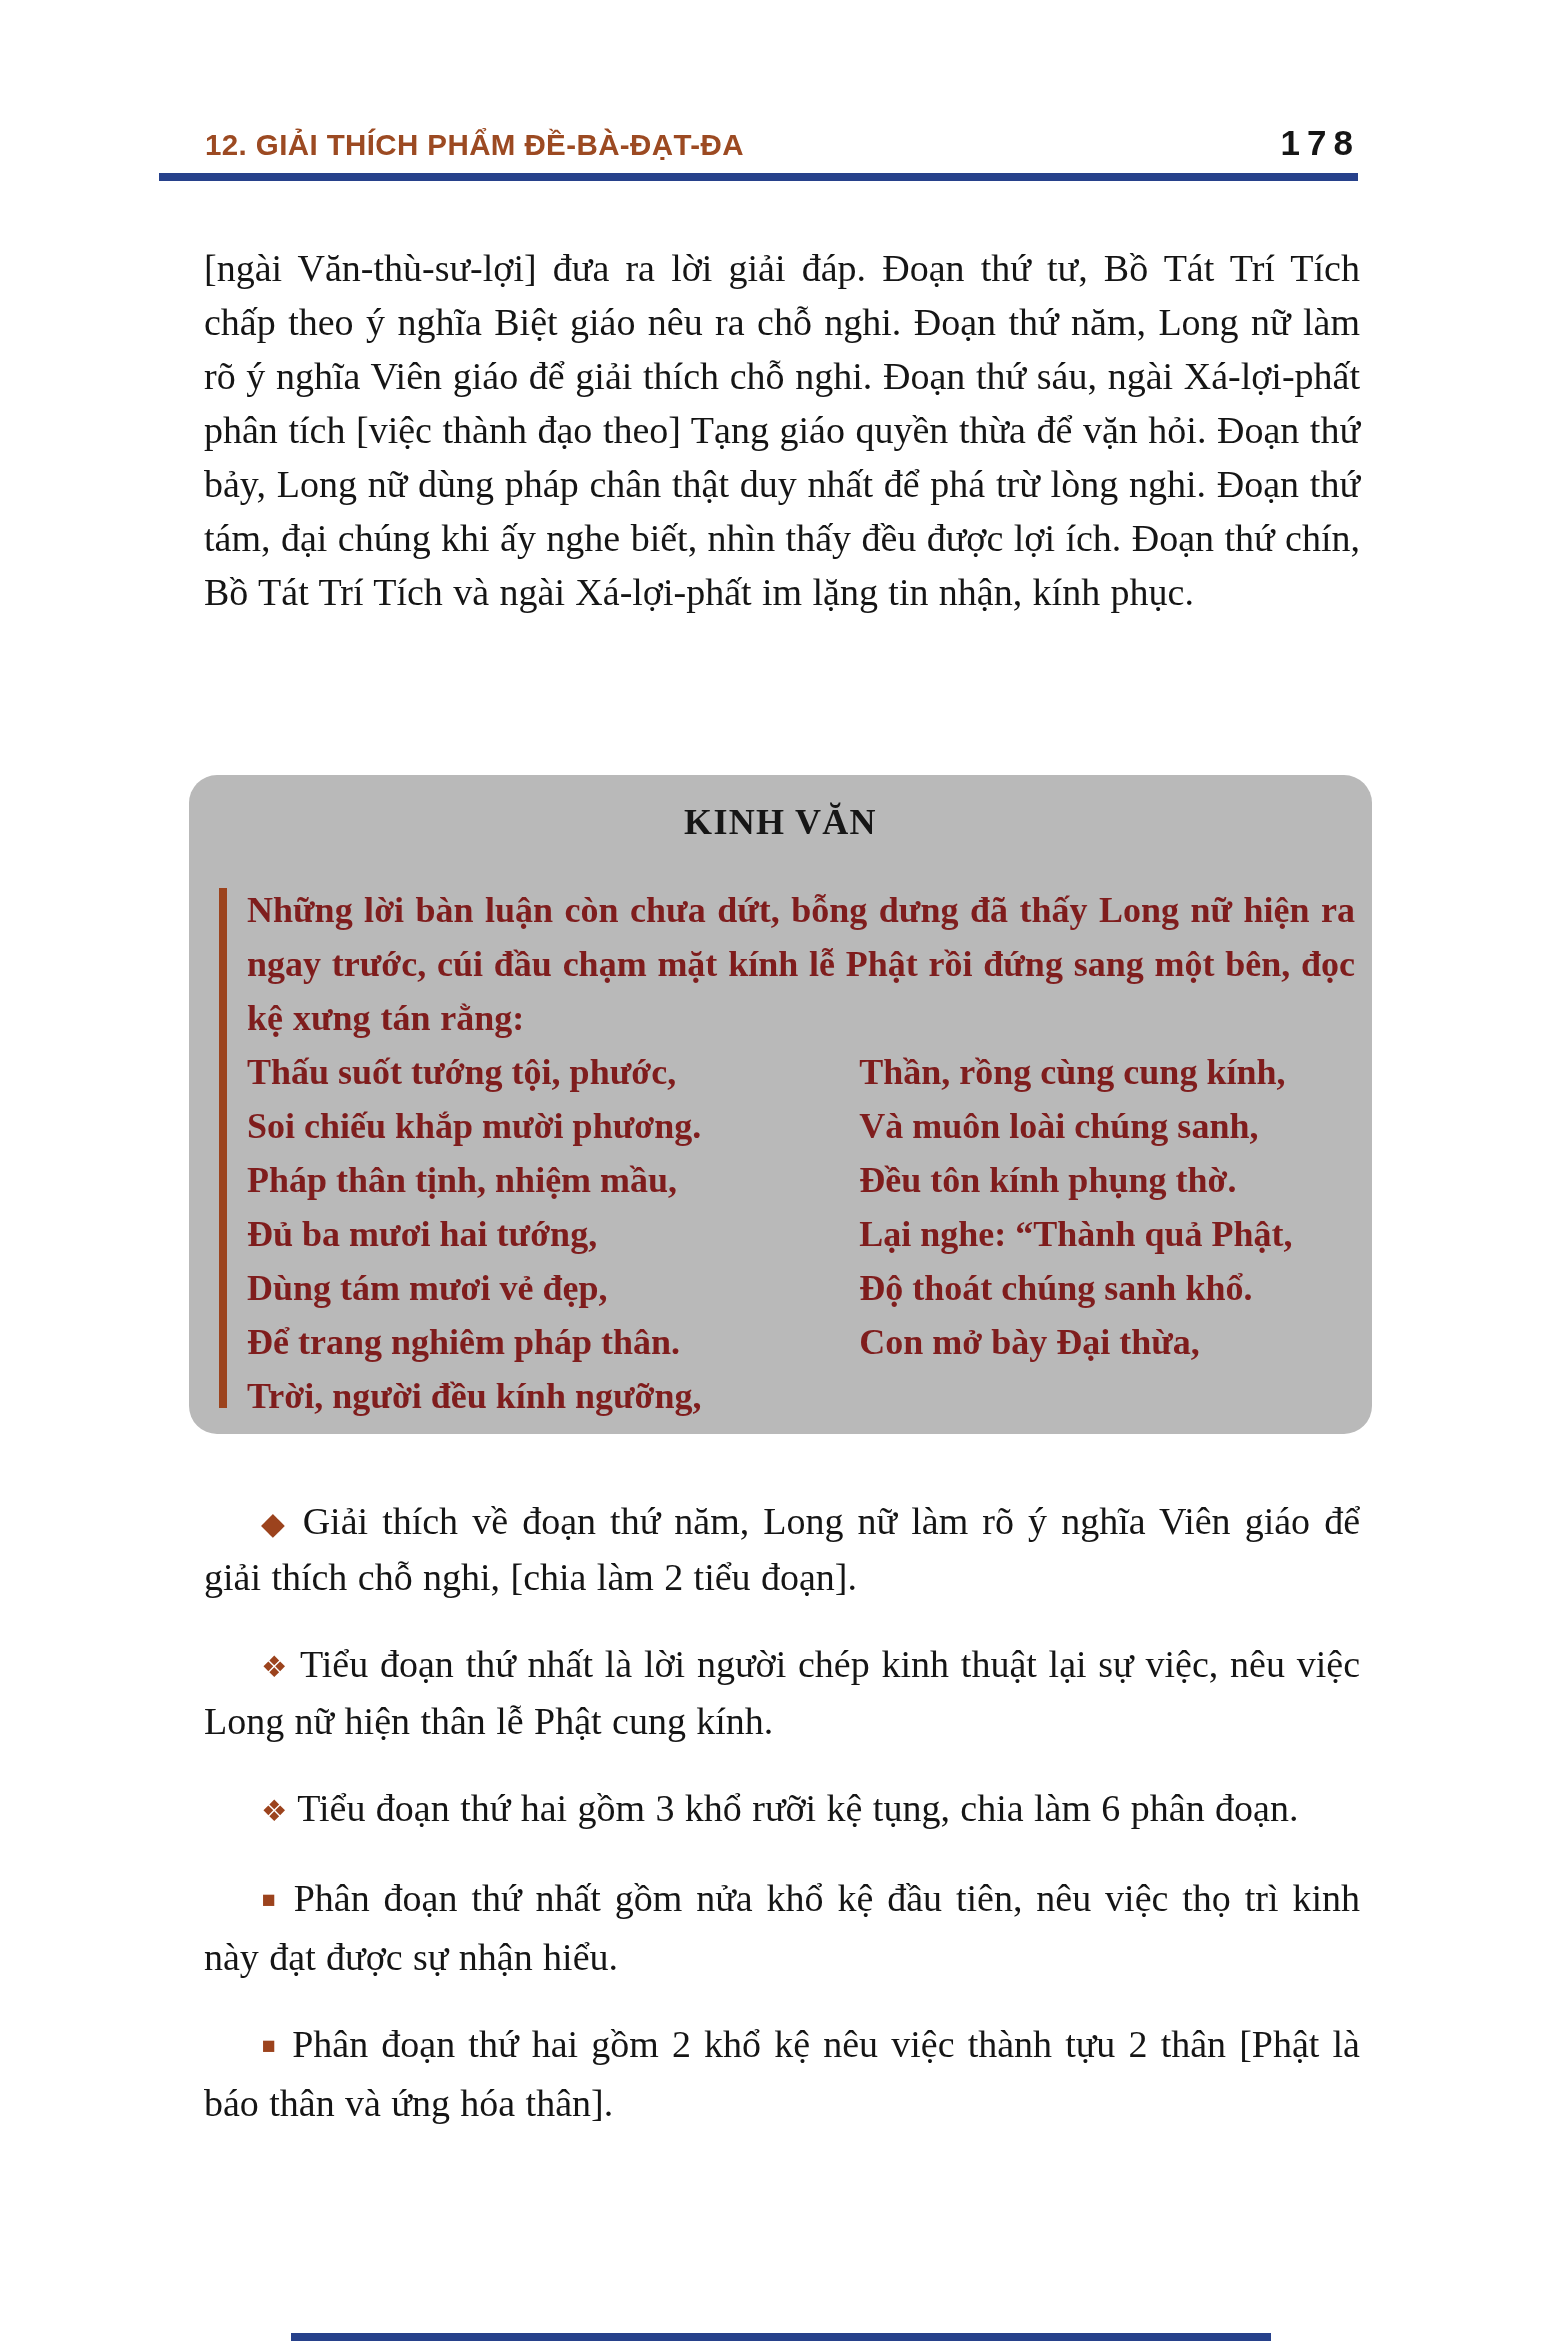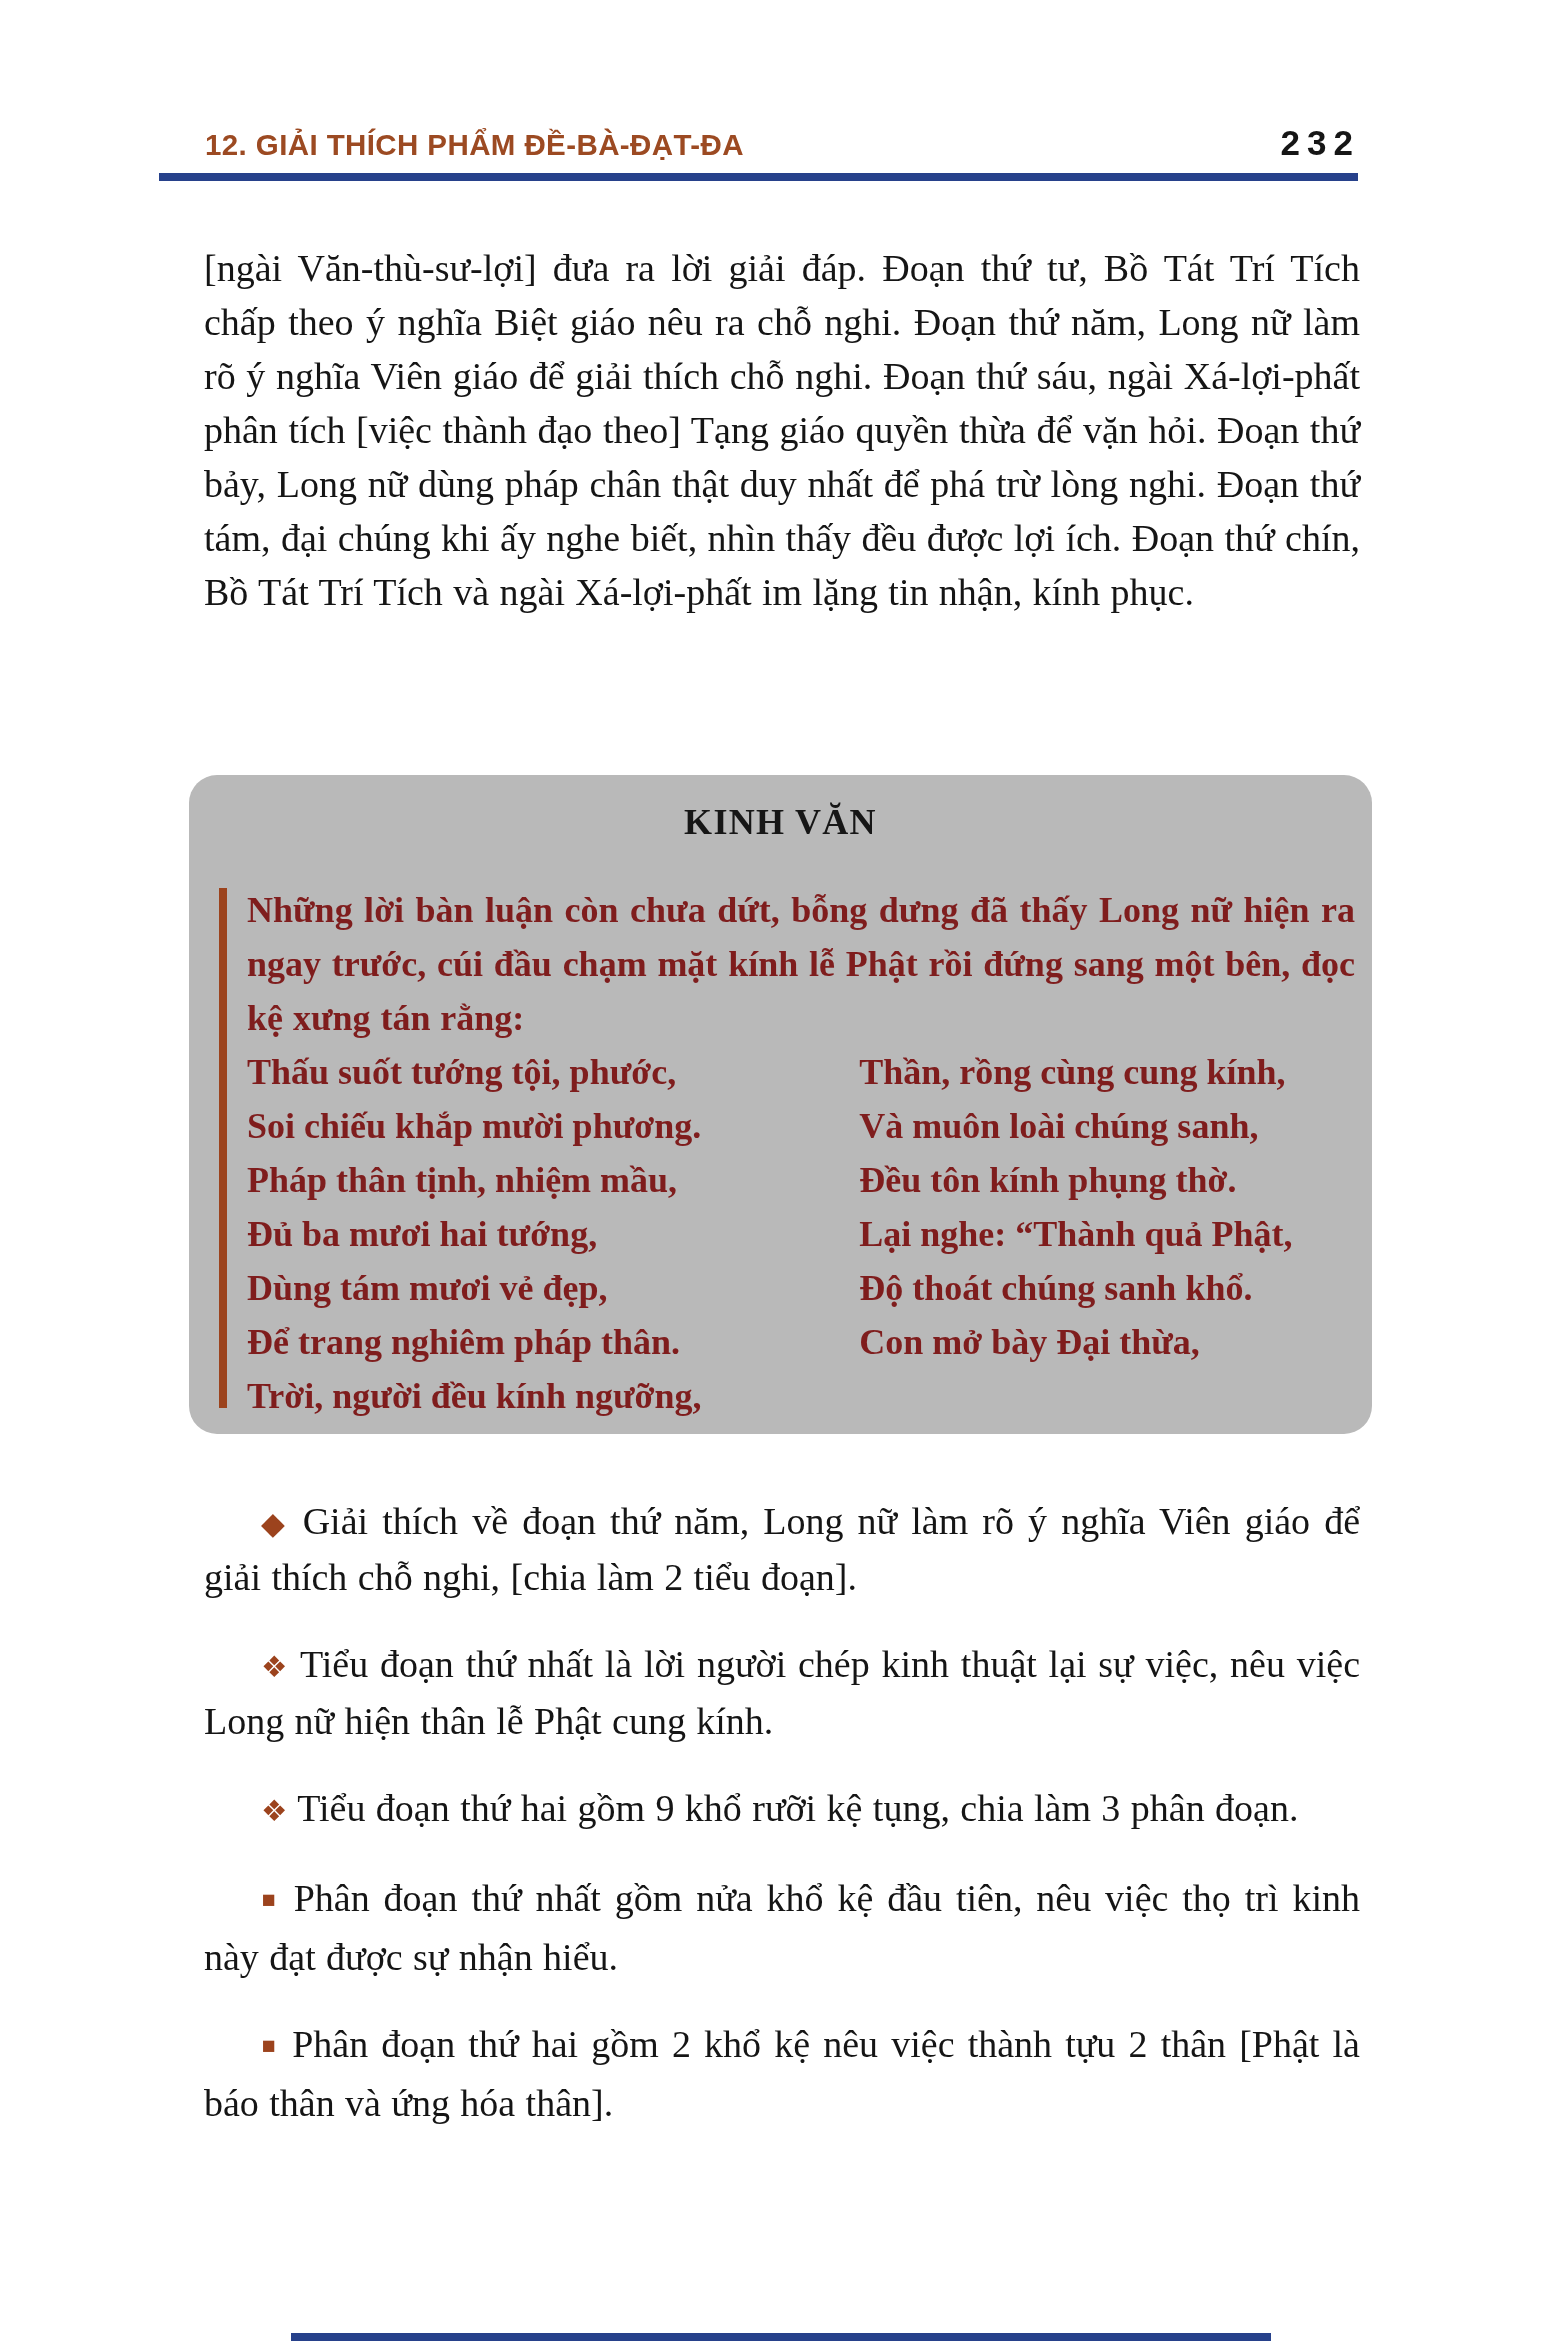--- a/index.html
+++ b/index.html
@@ -67,21 +67,21 @@
   
   .footer-rule{
     position:absolute;left:291px;top:2333px;width:980px;height:8.7px;
     background:#27418b;
   }
 </style>
 </head>
 <body>
 
 <div class="chapter-title">12. GIẢI THÍCH PHẨM ĐỀ-BÀ-ĐẠT-ĐA</div>
-<div class="page-number">232</div>
+<div class="page-number">178</div>
 <div class="header-rule"></div>
 
 <div class="opening">[ngài Văn-thù-sư-lợi] đưa ra lời giải đáp. Đoạn thứ tư, Bồ Tát Trí Tích chấp theo ý nghĩa Biệt giáo nêu ra chỗ nghi. Đoạn thứ năm, Long nữ làm rõ ý nghĩa Viên giáo để giải thích chỗ nghi. Đoạn thứ sáu, ngài Xá-lợi-phất phân tích [việc thành đạo theo] Tạng giáo quyền thừa để vặn hỏi. Đoạn thứ bảy, Long nữ dùng pháp chân thật duy nhất để phá trừ lòng nghi. Đoạn thứ tám, đại chúng khi ấy nghe biết, nhìn thấy đều được lợi ích. Đoạn thứ chín, Bồ Tát Trí Tích và ngài Xá-lợi-phất im lặng tin nhận, kính phục.</div>
 
 <div class="kinh-box">
   <div class="kinh-title">KINH VĂN</div>
   <div class="kinh-left-bar"></div>
   <div class="kinh-content">
     <div class="kinh-intro">Những lời bàn luận còn chưa dứt, bỗng dưng đã thấy Long nữ hiện ra ngay trước, cúi đầu chạm mặt kính lễ Phật rồi đứng sang một bên, đọc kệ xưng tán rằng:</div>
     <div class="verse-row">
@@ -103,19 +103,19 @@
           <div class="verse-line">Độ thoát chúng sanh khổ.</div>
           <div class="verse-line">Con mở bày Đại thừa,</div>
         </div>
     </div>
   </div>
 </div>
 
 <div class="commentary">
   <p><span class="bullet b-diamond">◆</span> <span>Giải thích về đoạn thứ năm, Long nữ làm rõ ý nghĩa Viên giáo để giải thích chỗ nghi, [chia làm 2 tiểu đoạn].</span></p>
   <p><span class="bullet b-fourdiamond">❖</span> <span>Tiểu đoạn thứ nhất là lời người chép kinh thuật lại sự việc, nêu việc Long nữ hiện thân lễ Phật cung kính.</span></p>
-  <p><span class="bullet b-fourdiamond">❖</span> <span>Tiểu đoạn thứ hai gồm 9 khổ rưỡi kệ tụng, chia làm 3 phân đoạn.</span></p>
+  <p><span class="bullet b-fourdiamond">❖</span> <span>Tiểu đoạn thứ hai gồm 3 khổ rưỡi kệ tụng, chia làm 6 phân đoạn.</span></p>
   <p><span class="bullet b-square">▪</span> <span>Phân đoạn thứ nhất gồm nửa khổ kệ đầu tiên, nêu việc thọ trì kinh này đạt được sự nhận hiểu.</span></p>
   <p><span class="bullet b-square">▪</span> <span>Phân đoạn thứ hai gồm 2 khổ kệ nêu việc thành tựu 2 thân [Phật là báo thân và ứng hóa thân].</span></p>
 </div>
 
 <div class="footer-rule"></div>
 
 
 </body></html>

